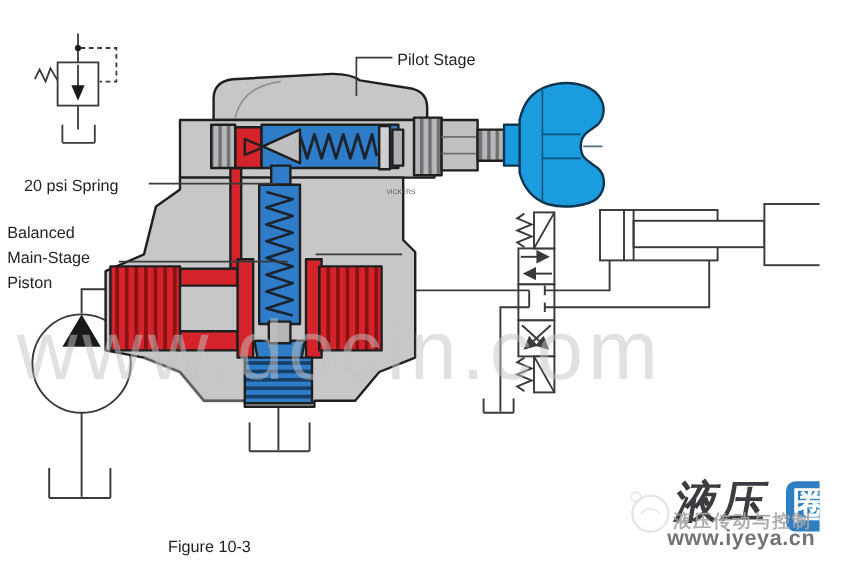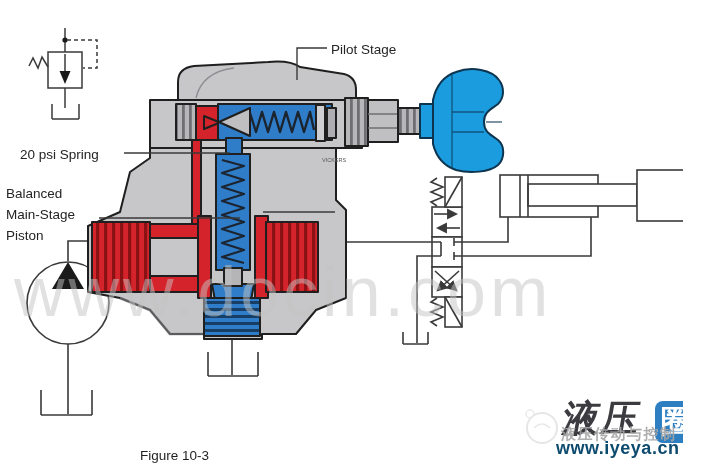--- a/index.html
+++ b/index.html
@@ -13,21 +13,21 @@
   #caption{position:absolute;left:140px;top:436px;font-size:13.5px;color:#1f1f1f;
            display:flex;gap:17px;white-space:nowrap;margin-top:12px;}
   .brand-big{position:absolute;left:563px;top:394px;font-size:37px;font-weight:bold;
              color:#3b3b40;transform:skewX(-10deg);letter-spacing:2px;}
   .brand-badge{position:absolute;left:655px;top:401px;width:42px;height:42px;background:#2e7fc1;
                border-radius:8px;color:#fff;font-size:31px;font-weight:bold;text-align:center;
                line-height:42px;}
   .brand-tagline{position:absolute;left:561px;top:425px;font-size:15px;color:#a5a5a5;
                  letter-spacing:1.5px;font-weight:bold;opacity:.9;white-space:nowrap;}
   .brand-url{position:absolute;left:556px;top:438px;font-size:18px;font-weight:bold;
-             color:#0c4a6e;letter-spacing:.5px;white-space:nowrap;}
+             color:#737373;letter-spacing:.5px;white-space:nowrap;}
   .stamp{position:absolute;left:520px;top:404px;opacity:.55;}
 </style>
 </head>
 <body>
 
 <div id="stage">
 
 <svg id="art" width="715" height="468" viewBox="0 0 715 468">
   <defs>
     <marker id="arr" viewBox="0 0 10 10" refX="8" refY="5" markerWidth="7" markerHeight="7" orient="auto-start-reverse">

